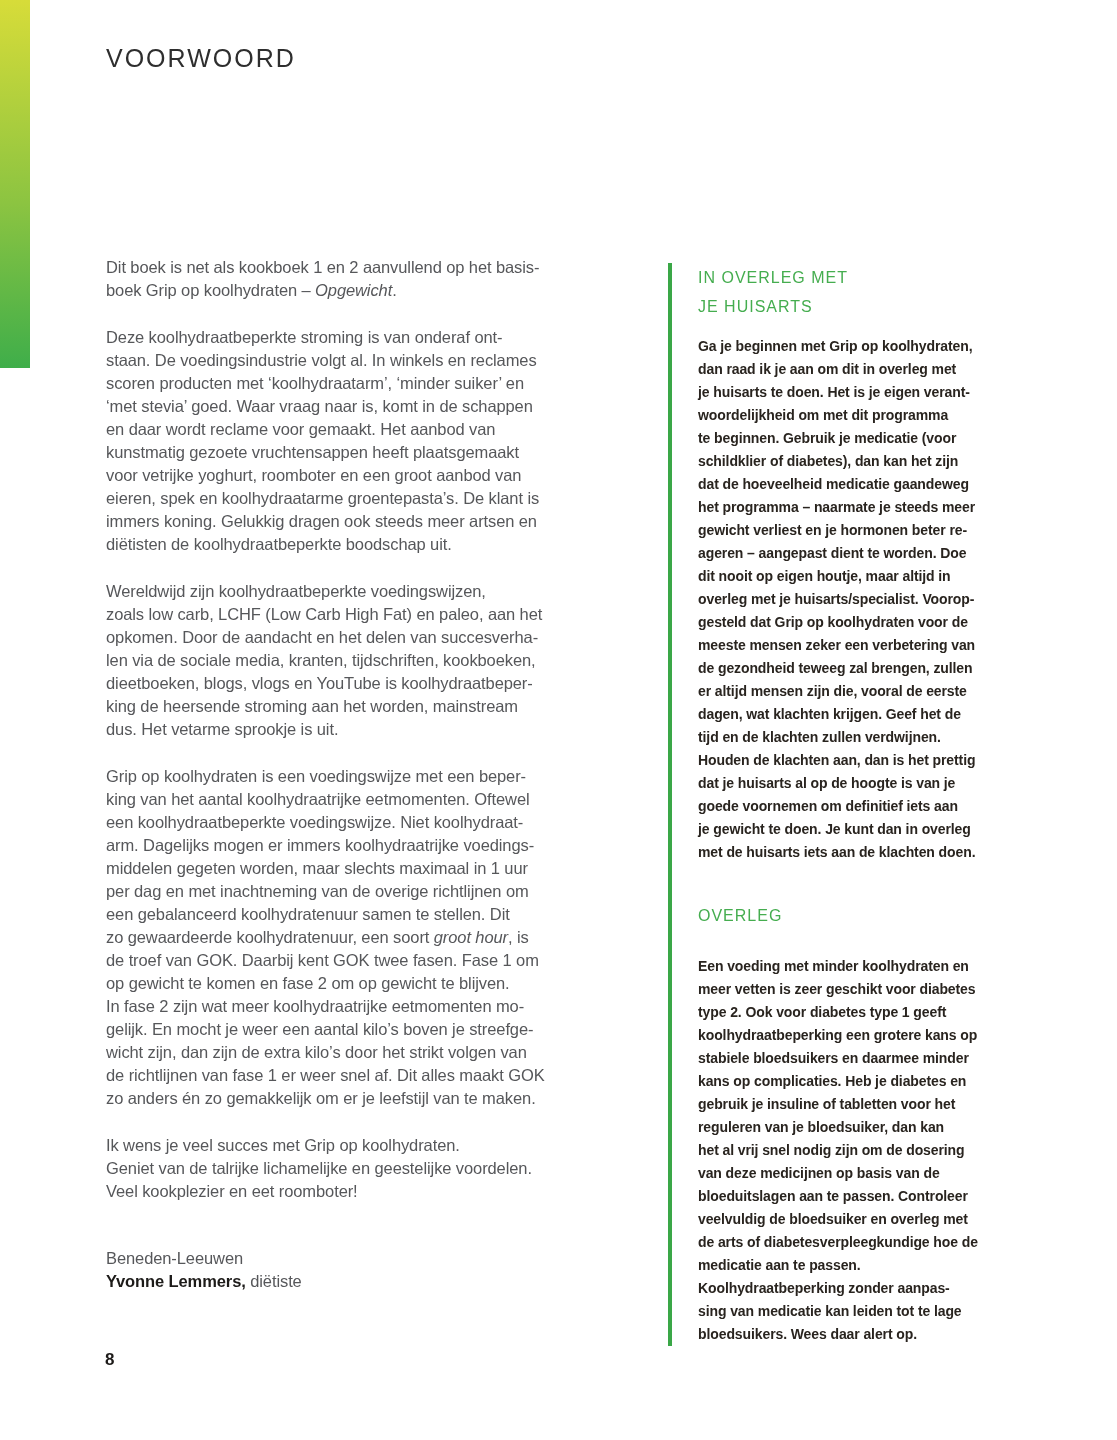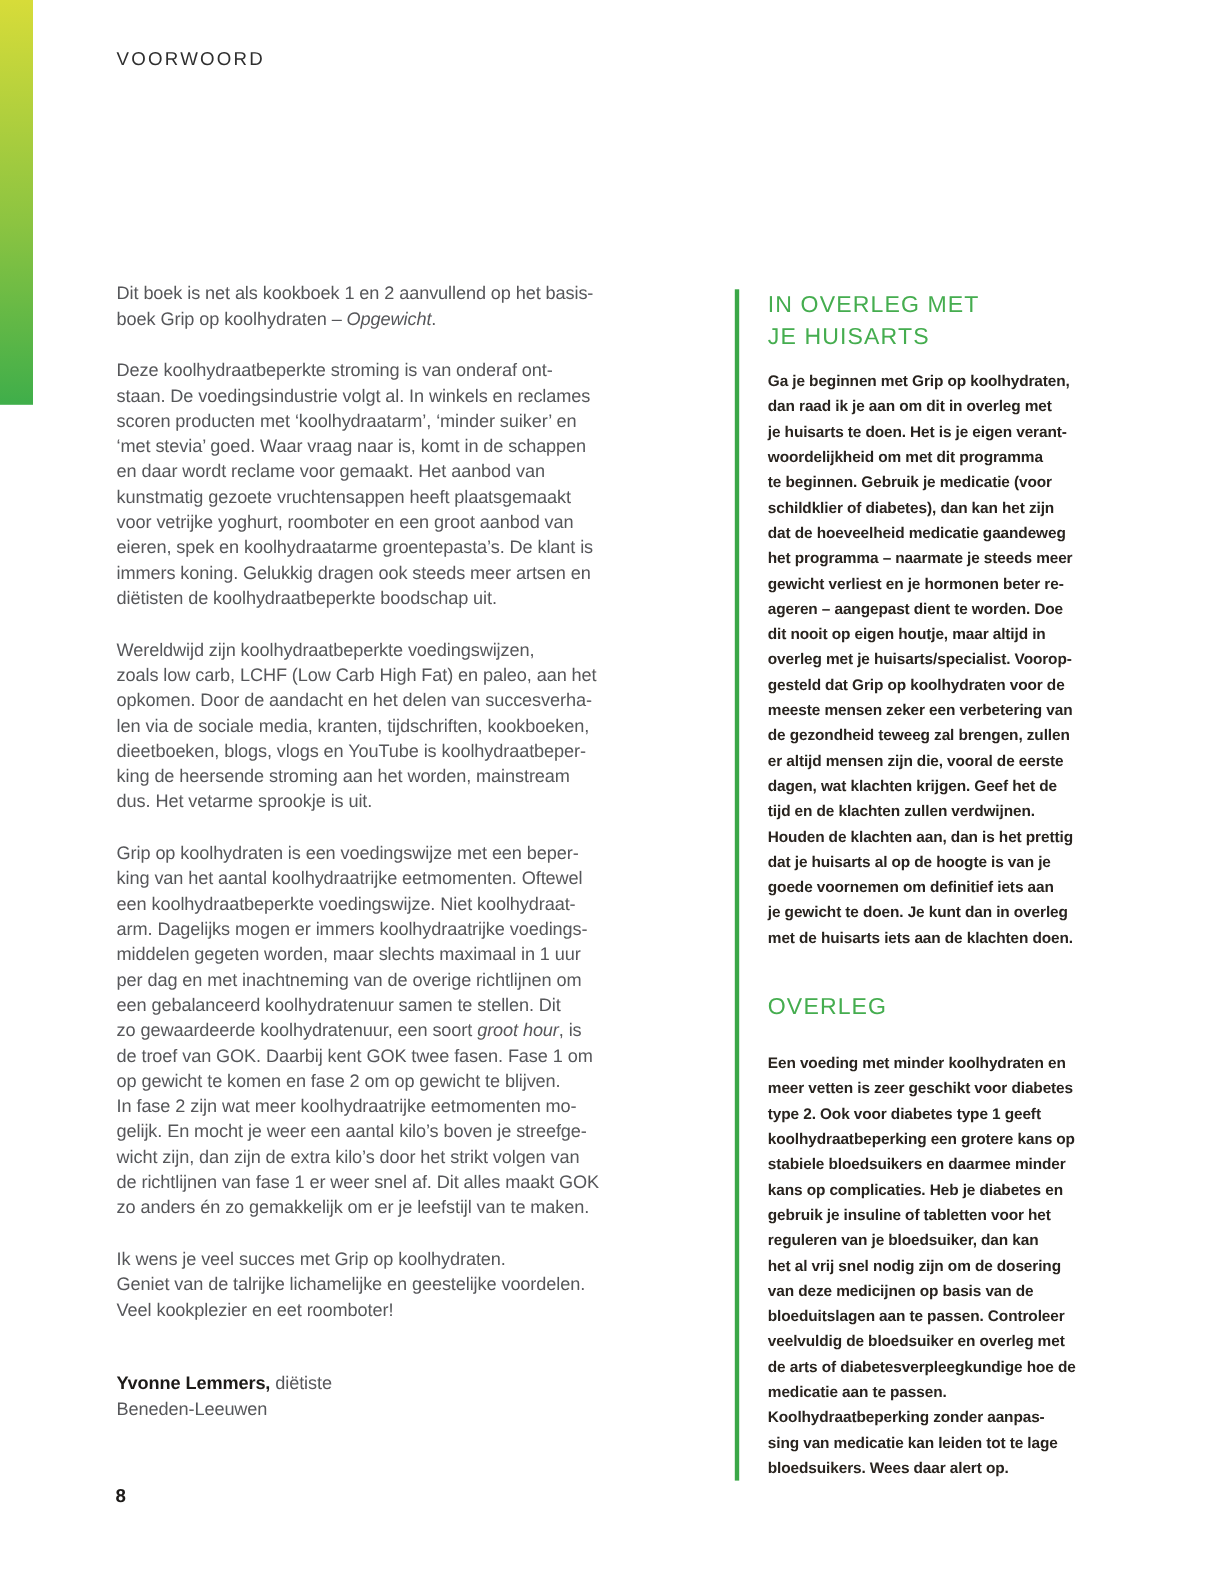--- a/index.html
+++ b/index.html
@@ -10,39 +10,39 @@
     position:relative;
     overflow:hidden;
   }
   .accent-bar {
     position:absolute; left:0; top:0;
     width:30px; height:368px;
     background:linear-gradient(180deg, #d7dc39 0%, #8cc441 55%, #3fae4a 100%);
   }
   .page-title {
     position:absolute; left:106px; top:44px; margin:0;
-    font-size:17px; font-weight:400; letter-spacing:2px;
+    font-size:25px; font-weight:400; letter-spacing:2px;
     color:#2e2e2e;
   }
   .left-col {
     position:absolute; left:106px; top:256px; width:505px;
     font-size:16.5px; line-height:23px; letter-spacing:-0.1px;
     color:#56575a;
   }
   .left-col p { margin:0 0 24px; white-space:pre-line; }
   .left-col .signature { margin-top:44px; white-space:normal; }
   .sig-line { display:block; }
   .sig-name { font-weight:bold; color:#1d1b19; }
   .right-col {
     position:absolute; left:668px; top:263px; width:352px;
     border-left:4px solid #3aa747;
     padding-left:26px;
   }
   .section-heading {
-    margin:0 0 14px; font-size:21px; line-height:29px;
+    margin:0 0 14px; font-size:16px; line-height:29px;
     font-weight:400; letter-spacing:1px; color:#45ad4f;
     white-space:pre-line;
   }
   .section-heading.second { margin-top:37px; margin-bottom:25px; }
   .section-body {
     margin:0; font-size:14px; line-height:23px; letter-spacing:-0.1px;
     font-weight:600; color:#29241f;
     white-space:pre-line;
   }
   .section-body.first { margin-bottom:0; }
@@ -92,22 +92,22 @@
 op gewicht te komen en fase 2 om op gewicht te blijven.
 In fase 2 zijn wat meer koolhydraatrijke eetmomenten mo-
 gelijk. En mocht je weer een aantal kilo’s boven je streefge-
 wicht zijn, dan zijn de extra kilo’s door het strikt volgen van
 de richtlijnen van fase 1 er weer snel af. Dit alles maakt GOK
 zo anders én zo gemakkelijk om er je leefstijl van te maken.</span></p>
     <p>Ik wens je veel succes met Grip op koolhydraten.
 Geniet van de talrijke lichamelijke en geestelijke voordelen.
 Veel kookplezier en eet roomboter!</p>
     <p class="signature">
+      <span class="sig-line">Beneden-Leeuwen</span>
       <span class="sig-line"><span class="sig-name">Yvonne Lemmers,</span><span> diëtiste</span></span>
-      <span class="sig-line">Beneden-Leeuwen</span>
     </p>
   </div>
 
   <div class="right-col">
     <h2 class="section-heading">IN OVERLEG MET
 JE HUISARTS</h2>
     <p class="section-body first">Ga je beginnen met Grip op koolhydraten,
 dan raad ik je aan om dit in overleg met
 je huisarts te doen. Het is je eigen verant-
 woordelijkheid om met dit programma

